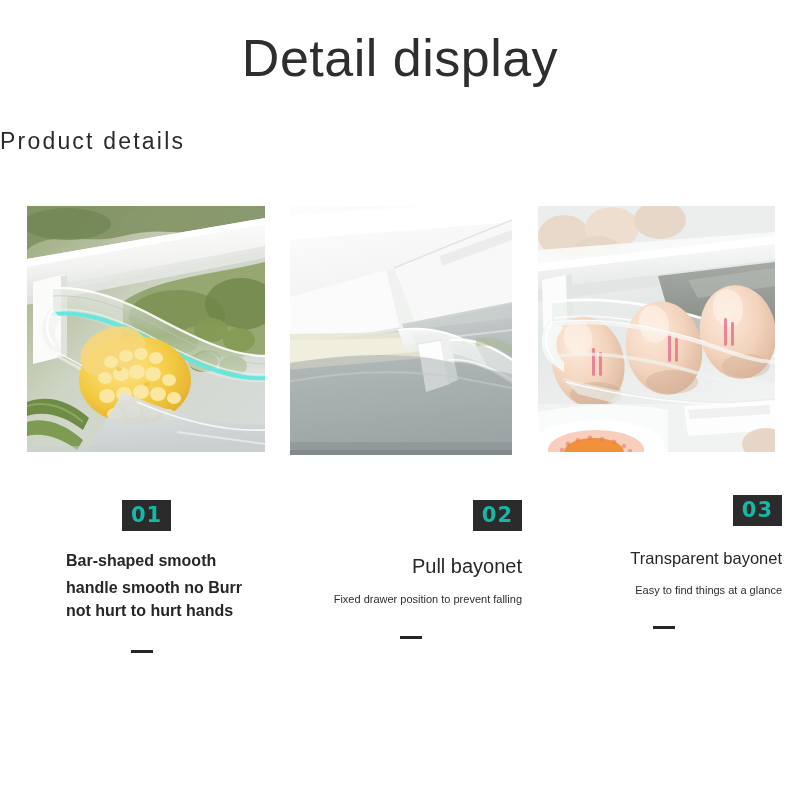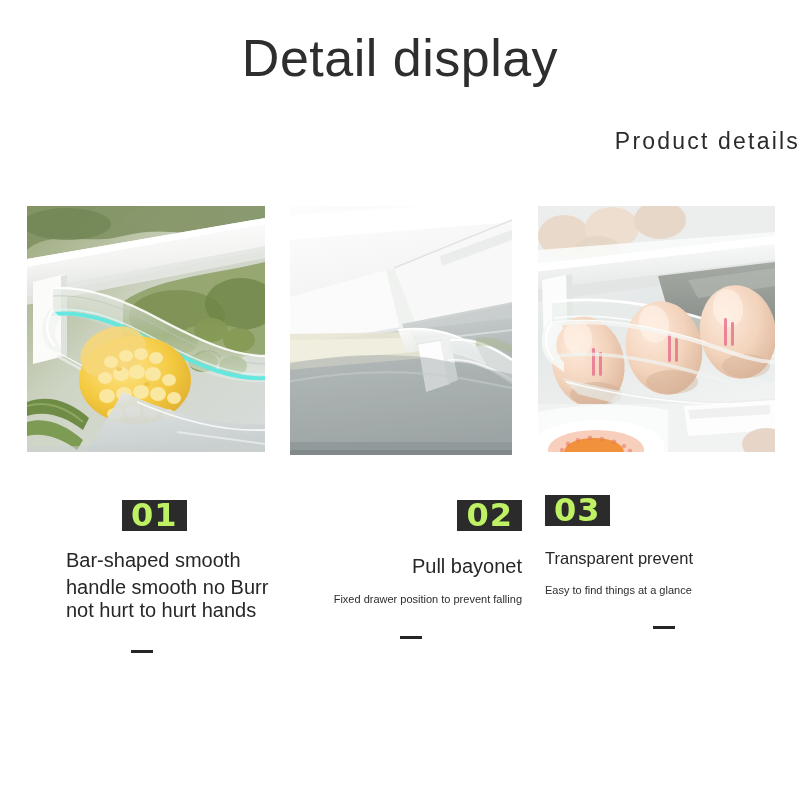--- a/index.html
+++ b/index.html
@@ -15,59 +15,59 @@
 
   
   .main-title {
     position: absolute; left: 0; top: 30px; width: 800px;
     text-align: center;
     font-size: 52px; font-weight: 400; color: #2e2e2e;
     letter-spacing: 0.5px; line-height: 1.1;
   }
   .sub-title {
     position: absolute; left: 0; top: 128px; width: 800px;
-    text-align: right;
+    text-align: left;
     font-size: 23px; font-weight: 500; color: #2b2b2b;
     letter-spacing: 2.2px;
   }
 
   
   .panels { position: absolute; left: 0; top: 206px; width: 800px; height: 250px; }
   .panel {
     position: absolute; top: 0; overflow: hidden;
     background: #e9ebec;
   }
   .panel.p1 { left: 27px;  width: 238px; height: 246px; }
   .panel.p2 { left: 290px; width: 222px; height: 249px; }
   .panel.p3 { left: 538px; width: 237px; height: 246px; }
   .panel svg { display: block; width: 100%; height: 100%; }
 
   
   .caption { position: absolute; }
   .caption.c1 { left: 27px;  top: 500px; width: 250px; text-align: left; }
   .caption.c2 { left: 300px; top: 500px; width: 222px; text-align: right; }
-  .caption.c3 { left: 545px; top: 495px; width: 237px; text-align: left; }
+  .caption.c3 { left: 545px; top: 495px; width: 237px; text-align: right; }
 
   .badge {
     display: inline-block;
     background: #2b2b2b;
-    color: #bef264;
-    font-size: 32px;
+    color: #14b8a6;
+    font-size: 21px;
     font-weight: 700;
     line-height: 26px;
     padding: 2px 9px 3px 9px;
     letter-spacing: 1px;
     font-family: "DejaVu Sans", sans-serif;
   }
   .c1 .badge-wrap { margin-left: 95px; }
   .badge-wrap { line-height: 0; }
 
   .body-lines {
     margin-top: 18px;
-    font-size: 20px; color: #272727; line-height: 23px;
+    font-size: 16px; color: #272727; line-height: 23px; font-weight: bold;
   }
   .c1 .body-lines { margin-left: 39px; }
   .body-lines .ln { white-space: nowrap; }
   .body-lines .ln.first { margin-bottom: 4px; }
 
   .lead {
     margin-top: 25px;
     font-size: 20px; color: #272727; line-height: 20px;
   }
   .sub {
@@ -393,18 +393,18 @@
     </div>
     <div class="lead">Pull bayonet</div>
     <div class="sub">Fixed drawer position to prevent falling</div>
     <div class="dash"></div>
   </div>
 
   <div class="caption c3">
     <div class="badge-wrap">
       <span class="badge">03</span>
     </div>
-    <div class="lead">Transparent prevent</div>
+    <div class="lead">Transparent bayonet</div>
     <div class="sub">Easy to find things at a glance</div>
     <div class="dash"></div>
   </div>
 
 </div>
 
 </body></html>

